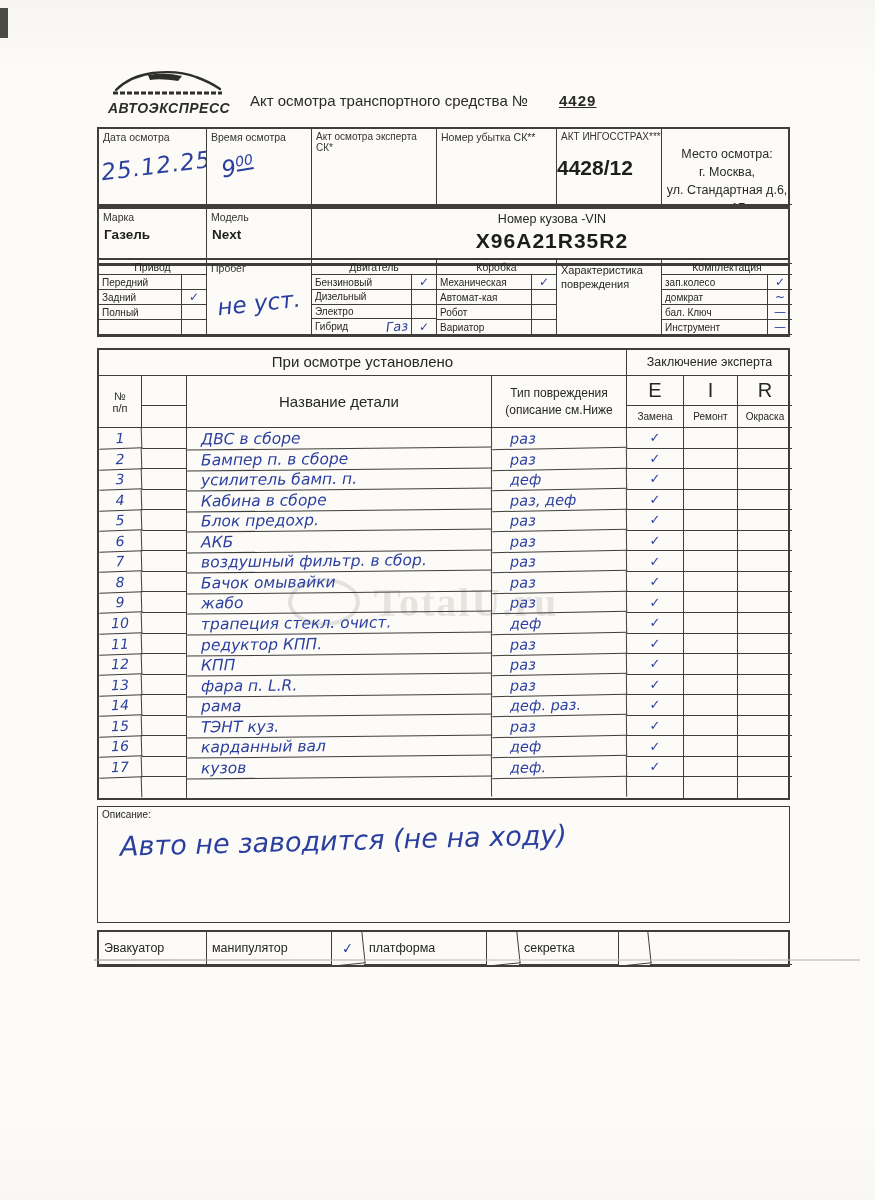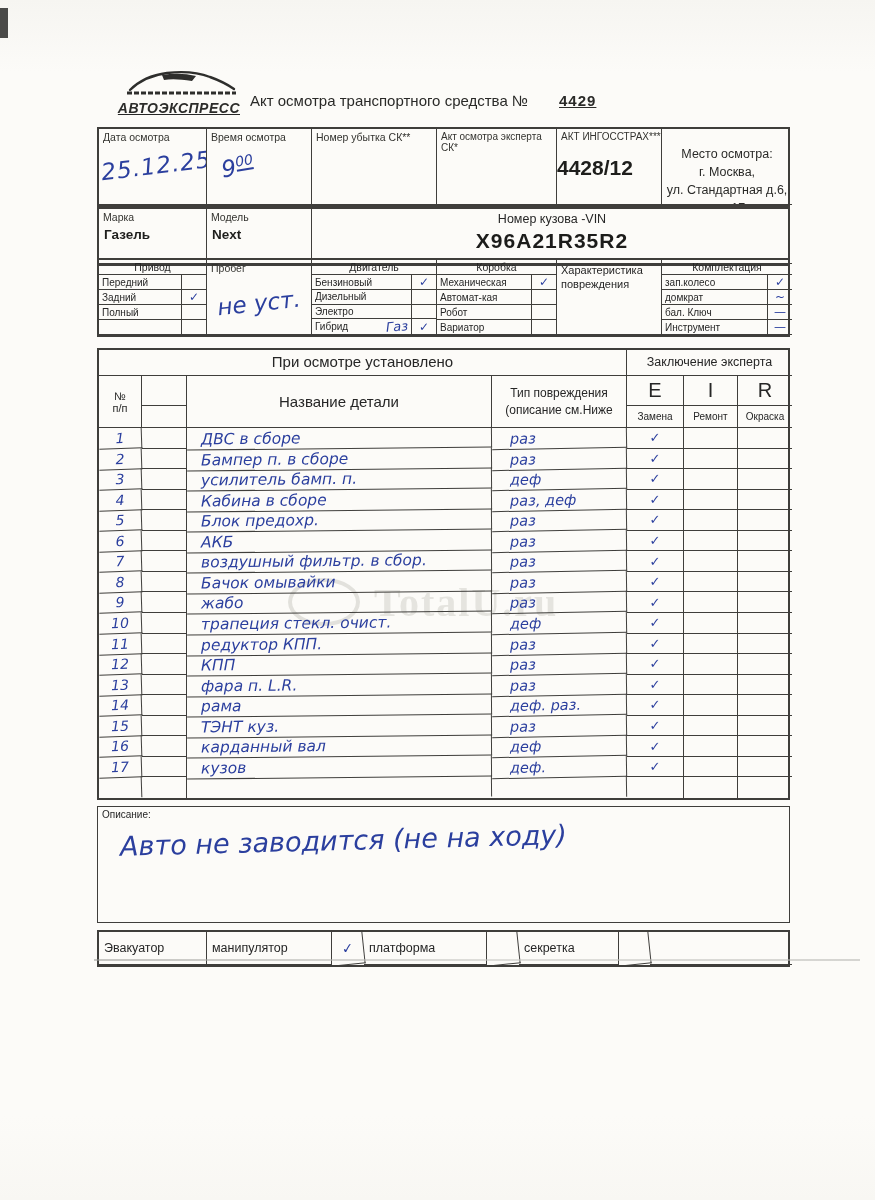--- a/index.html
+++ b/index.html
@@ -3,21 +3,21 @@
 <meta charset="utf-8">
 <style>
   html,body{margin:0;padding:0;background:#ffffff;}
   .paper{
     position:relative;width:875px;height:1200px;overflow:hidden;
     background:linear-gradient(180deg,#f6f5f1 0%,#fcfbf8 6%,#fcfbf8 93%,#f8f7f3 100%);
     font-family:"Liberation Sans",sans-serif;color:#262626;
   }
   .corner-mark{position:absolute;left:0;top:8px;width:8px;height:30px;background:#4a4a48;}
   
-  .logo{position:absolute;left:108px;top:68px;width:132px;text-align:right;text-decoration:underline;}
+  .logo{position:absolute;left:108px;top:68px;width:132px;text-align:left;}
   .logo-text{font-size:14px;font-weight:bold;font-style:italic;letter-spacing:.5px;color:#2c2c2a;margin-top:-2px;}
   .title-row{position:absolute;left:250px;top:92px;width:440px;font-size:15px;color:#2a2a28;display:flex;align-items:baseline;}
   .act-no{font-weight:bold;margin-left:31px;text-decoration:underline;letter-spacing:1px;}
   
   .tbl{position:absolute;left:97px;width:693px;border:2px solid #3f3e3b;box-sizing:border-box;display:grid;background:transparent;}
   .cell{border-right:1.2px solid #3f3e3b;border-bottom:1.2px solid #3f3e3b;box-sizing:border-box;position:relative;overflow:hidden;}
   .no-br{border-right:none!important;}
   .no-bb{border-bottom:none!important;}
   .cell-label{font-size:10.5px;padding:2px 0 0 4px;color:#33332f;}
   
@@ -100,24 +100,24 @@
   <div class="tbl" id="info">
     <div class="cell">
       <div class="cell-label">Дата осмотра</div>
       <div class="hw date-hw">25.12.25</div>
     </div>
     <div class="cell">
       <div class="cell-label">Время осмотра</div>
       <div class="hw time-hw"><span>9</span><sup>00</sup></div>
     </div>
     <div class="cell">
+      <div class="cell-label" style="font-size:10px">Акт осмотра эксперта СК*</div>
+    </div>
+    <div class="cell">
       <div class="cell-label">Номер убытка СК**</div>
-    </div>
-    <div class="cell">
-      <div class="cell-label" style="font-size:10px">Акт осмотра эксперта СК*</div>
     </div>
     <div class="cell">
       <div class="cell-label" style="font-size:10px">АКТ ИНГОССТРАХ***</div>
       <div class="big-val">4428/12</div>
     </div>
     <div class="cell no-br">
       <div class="place">
         <div>Место осмотра:</div>
         <div>г. Москва,</div>
         <div>ул. Стандартная д.6,</div>

